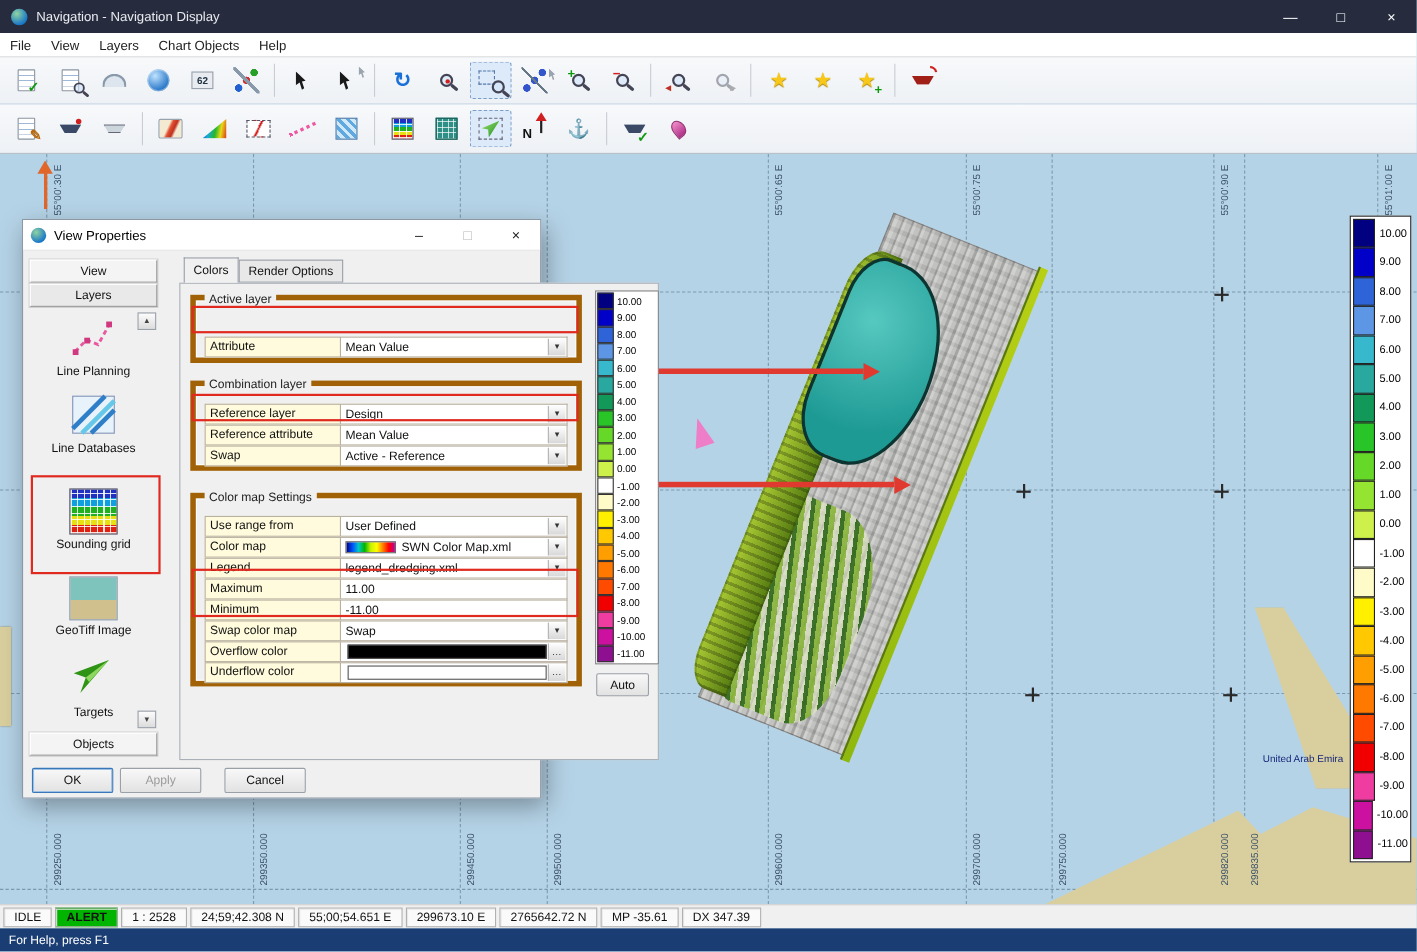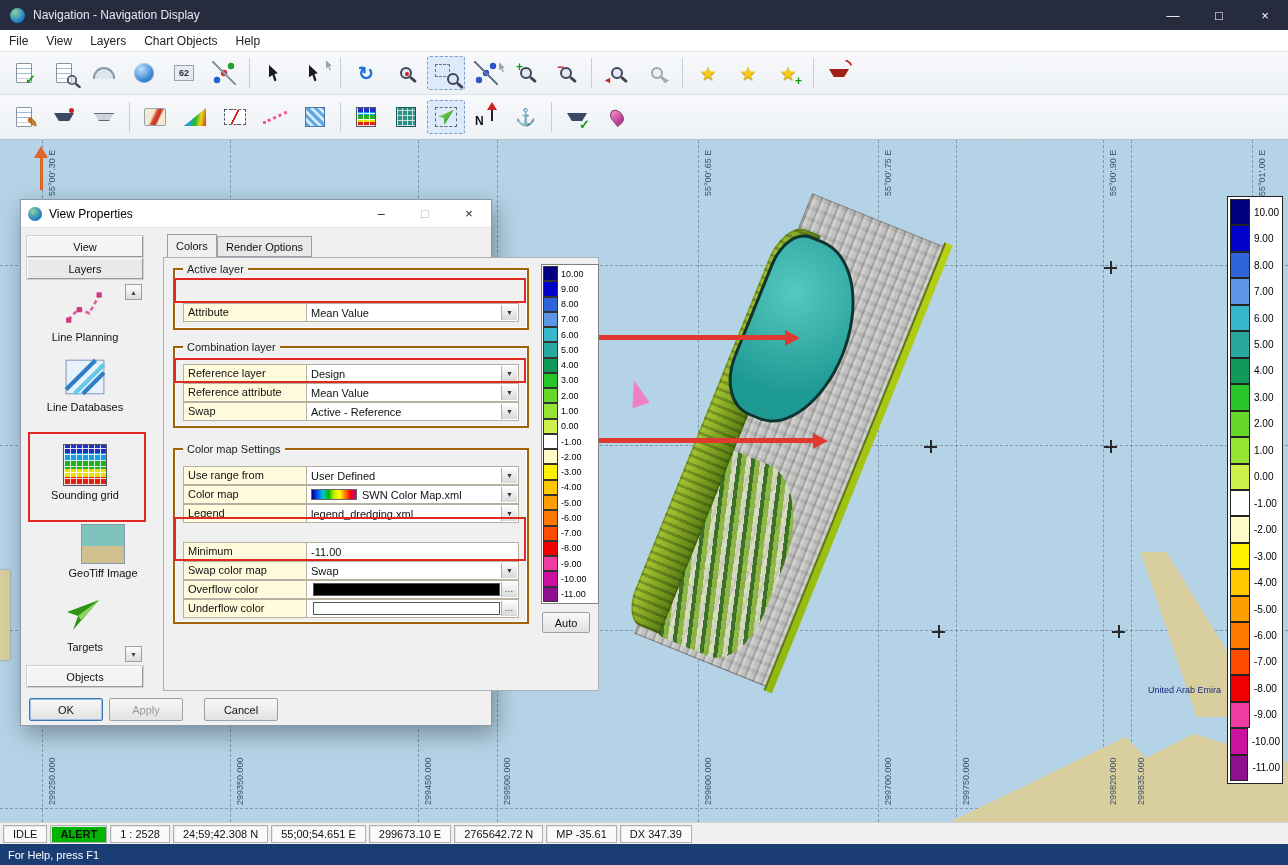--- a/index.html
+++ b/index.html
@@ -95,21 +95,21 @@
 .dlg-btns{margin-left:auto;display:flex}
 .dlg-btn{width:44px;height:28px;display:flex;align-items:center;justify-content:center;font-size:13px;color:#222}
 .dlg-btn.dis{color:#b8b8b8}
 .sidebtn{position:absolute;height:21px;background:#f4f4f4;border:1px solid;border-color:#fff #9a9a9a #9a9a9a #fff;box-shadow:0 0 0 1px #d0d0d0;display:flex;align-items:center;justify-content:center;font-size:11px}
 .slist-item{position:absolute;display:flex;flex-direction:column;align-items:center;width:100px}
 .slist-label{font-size:11px;margin-top:3px;color:#111;white-space:nowrap}
 .scrollbtn{position:absolute;width:17px;height:16px;background:linear-gradient(#fcfcfc,#dcdcdc);border:1px solid #9aa0a8;display:flex;align-items:center;justify-content:center;font-size:7px;color:#444}
 .tab{position:absolute;height:21px;border:1px solid #9aa0a8;background:#e8e8e8;display:flex;align-items:center;justify-content:center;font-size:11px;padding:0 8px}
 .tab.on{background:#f0f0f0;height:23px;top:34px !important;border-bottom:none;z-index:2}
 .tabpage{position:absolute;left:142px;top:57px;width:436px;height:434px;border:1px solid #aab0b8;background:#f0f0f0}
-.grp{position:absolute;border:2px solid #a16207;box-shadow:inset 0 0 0 1px #fdfdfd}
+.grp{position:absolute;border:5px solid #a16207;box-shadow:inset 0 0 0 1px #fdfdfd}
 .grp-t{position:absolute;top:-7px;left:8px;background:#f0f0f0;padding:0 4px;font-size:11px;color:#222;line-height:13px}
 .prow{position:absolute;left:8px;right:8px;height:19px;display:flex}
 .plabel{flex:0 0 124px;background:#fffbdc;border:1px solid #b8b0a0;font-size:11px;padding:2px 4px;color:#111;overflow:hidden;white-space:nowrap}
 .pvalue{flex:1;background:#fff;border:1px solid #b8b0a0;border-left:none;display:flex;align-items:center;font-size:11px;padding-left:4px;position:relative;overflow:hidden;white-space:nowrap}
 .ddbtn{position:absolute;right:1px;top:1px;bottom:1px;width:16px;background:linear-gradient(#fdfdfd,#d8d8d8);border-left:1px solid #b0b0b0;display:flex;align-items:center;justify-content:center;font-size:7px;color:#333}
 .dotbtn{font-size:9px;letter-spacing:1px;line-height:5px}
 .cmapmini{width:46px;height:11px;margin-right:5px;border:1px solid #666;background:linear-gradient(90deg,#000080,#0050ff,#00c8c8,#00b400,#c8f000,#ffff00,#ff8000,#ff0000,#c000a0)}
 .fillswatch{flex:1;height:13px;margin:2px 18px 2px 2px;border:1px solid #555}
 .scale{position:absolute;left:520px;top:64px;width:58px;height:340px;border:1px solid #808080;background:#fff;padding:1px;display:flex;flex-direction:column}
 .sc-row{flex:1;display:flex;align-items:stretch}
@@ -544,21 +544,21 @@
           <line x1="2" y1="30" x2="30" y2="2" stroke="#2f7ec8" stroke-width="4"></line>
           <line x1="10" y1="34" x2="38" y2="6" stroke="#66c8e8" stroke-width="4"></line>
           <line x1="18" y1="34" x2="38" y2="14" stroke="#2f7ec8" stroke-width="4"></line>
         </svg></span>
     <span class="slist-label">Line Databases</span>
   </div>
   <div class="slist-item" style="left:14px;top:244px">
     <span class="rgrid" style="display:block;width:44px;height:42px"></span>
     <span class="slist-label">Sounding grid</span>
   </div>
-  <div class="slist-item" style="left:32px;top:324px">
+  <div class="slist-item" style="left:14px;top:324px">
     <span style="display:block;width:44px;height:40px;border:1px solid #8899aa;background:linear-gradient(180deg,#7fc4bc 0 55%,#cfc08e 55% 100%)"></span>
     <span class="slist-label">GeoTiff Image</span>
   </div>
   <div class="slist-item" style="left:14px;top:396px">
     <span><svg viewBox="0 0 40 40" width="40" height="40">
           <polygon points="34,4 8,34 13,20 2,16" fill="#2f9415"></polygon>
           <polygon points="34,4 16,24 13,20" fill="#8fd860"></polygon>
         </svg></span>
     <span class="slist-label">Targets</span>
   </div>
@@ -636,20 +636,26 @@
           </span>
         </div>
     </div>
     <div class="prow" style="top:54px">
       <div class="plabel">Legend</div>
       <div class="pvalue">
           <span>legend_dredging.xml</span>
           <span class="ddbtn">
             <span>▼</span>
           </span>
+        </div>
+    </div>
+    <div class="prow" style="top:73px">
+      <div class="plabel">Maximum</div>
+      <div class="pvalue">
+          <span>11.00</span>
         </div>
     </div>
     <div class="prow" style="top:92px">
       <div class="plabel">Minimum</div>
       <div class="pvalue">
           <span>-11.00</span>
         </div>
     </div>
     <div class="prow" style="top:111px">
       <div class="plabel">Swap color map</div>

